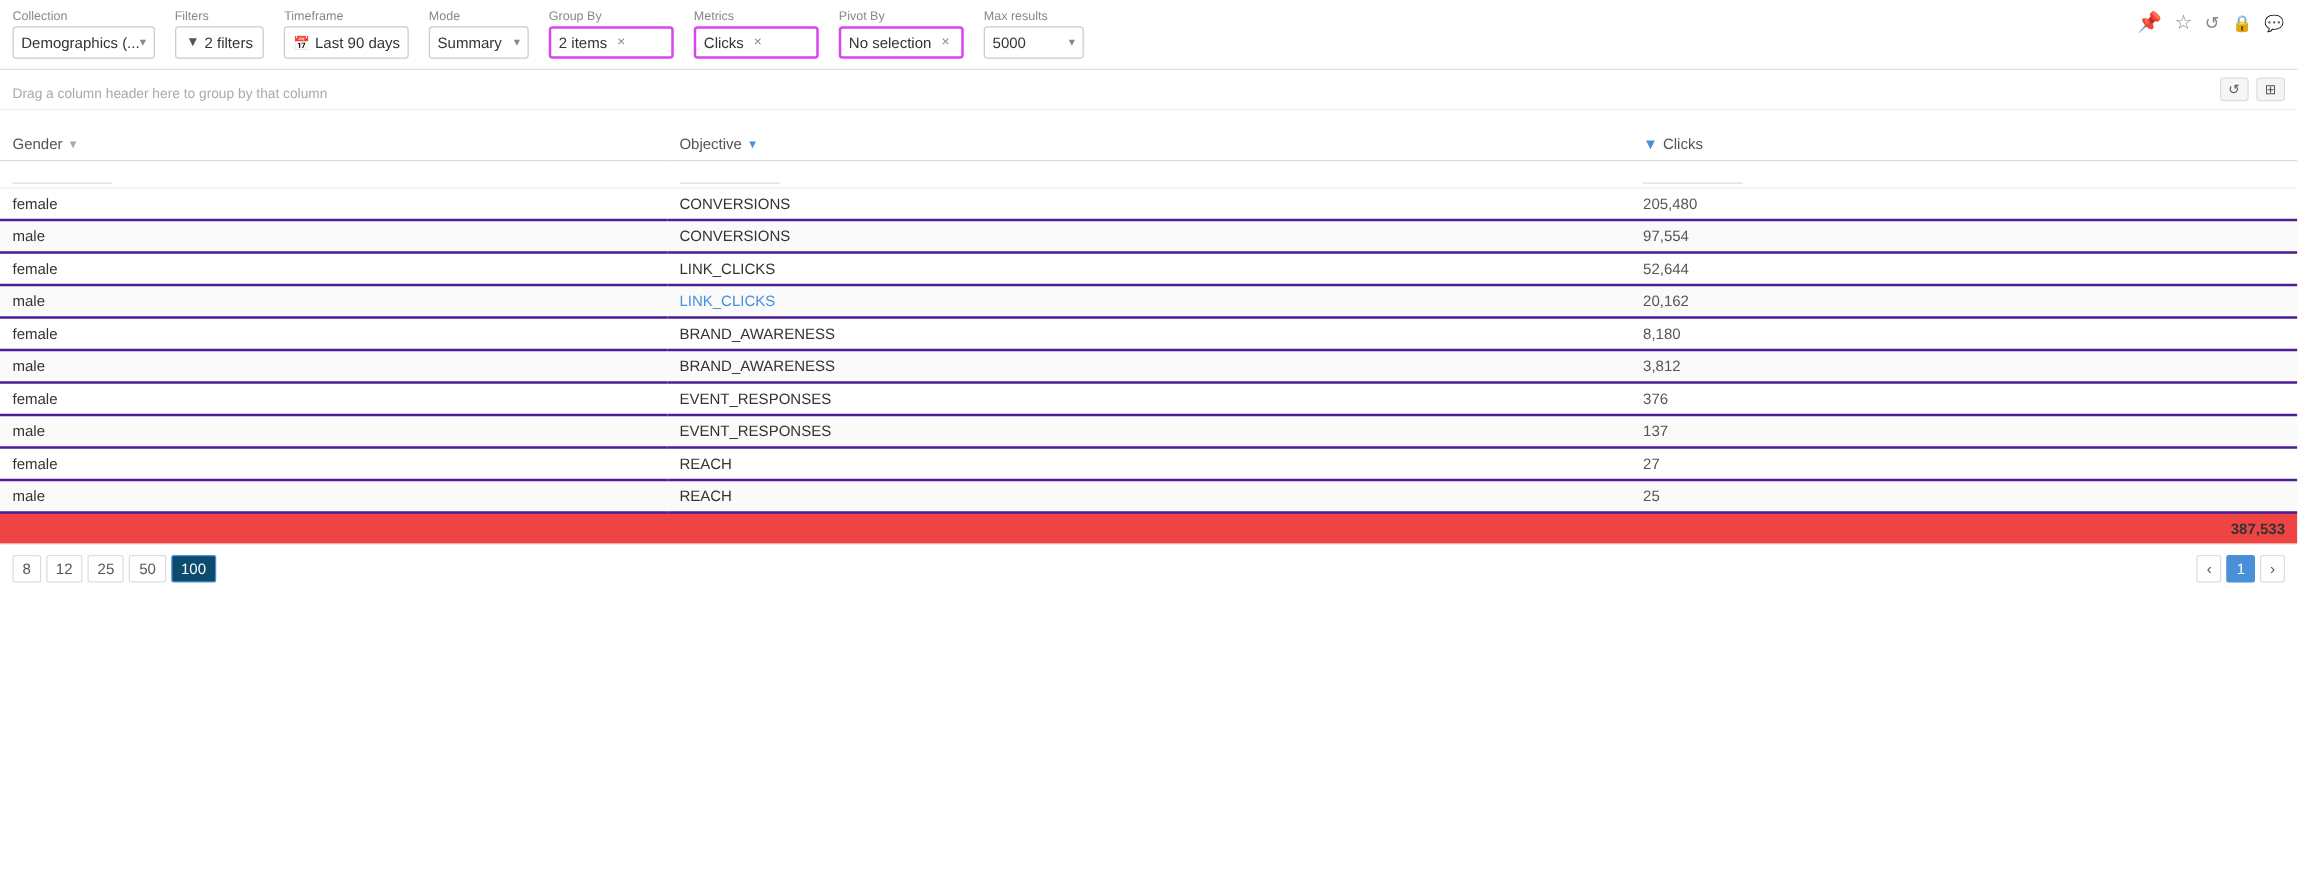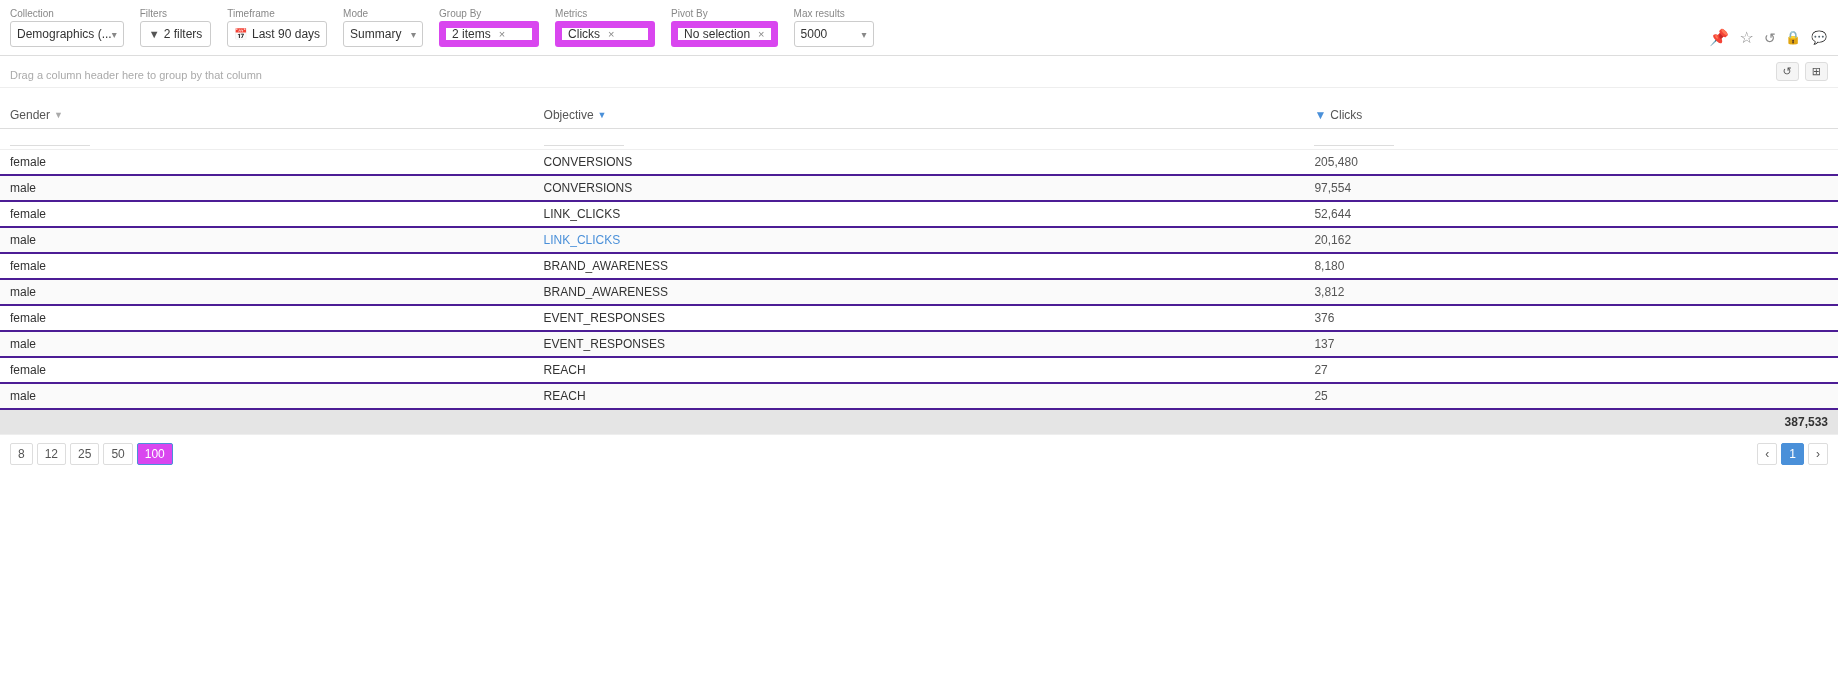--- a/index.html
+++ b/index.html
@@ -1,21 +1,21 @@
 <!DOCTYPE html>
 <html><head>
   <meta charset="utf-8">
   <style>
     * { box-sizing: border-box; margin: 0; padding: 0; }
     body { font-family: Arial, sans-serif; font-size: 12px; color: #333; background: #fff; }
 
     
     .toolbar {
       display: flex;
-      align-items: flex-end;
+      align-items: flex-start;
       padding: 8px 10px;
       border-bottom: 1px solid #ddd;
       background: #fff;
       gap: 16px;
       position: relative;
     }
     .toolbar-group {
       display: flex;
       flex-direction: column;
       gap: 2px;
@@ -57,21 +57,21 @@
       color: #333;
       gap: 4px;
     }
     .filter-icon {
       color: #555;
       font-size: 11px;
     }
     .tag-control {
       display: flex;
       align-items: center;
-      border: 7px solid #d946ef;
+      border: 2px solid #d946ef;
       border-radius: 3px;
       padding: 3px 6px;
       background: #fff;
       height: 26px;
       font-size: 12px;
       color: #333;
       gap: 4px;
       min-width: 100px;
     }
     .tag-x {
@@ -184,42 +184,42 @@
       cursor: pointer;
     }
     td.right-align {
       color: #555;
     }
     .total-row td {
       border-top: 1px solid #ddd;
       font-weight: bold;
       text-align: right;
       padding: 5px 10px;
-      background: #e5e5e5;
+      background: #ef4444;
     }
 
     
     .pagination {
       display: flex;
       align-items: center;
       padding: 8px 10px;
       border-top: 1px solid #eee;
       gap: 4px;
     }
     .page-size-btn {
       border: 1px solid #ddd;
       background: #fff;
       padding: 3px 7px;
       cursor: pointer;
       font-size: 12px;
       color: #555;
       border-radius: 2px;
     }
     .page-size-btn.active {
-      background: #d946ef;
+      background: #0c4a6e;
       color: #fff;
       border-color: #4a90d9;
     }
     .page-nav {
       margin-left: auto;
       display: flex;
       align-items: center;
       gap: 4px;
     }
     .page-nav-btn {

